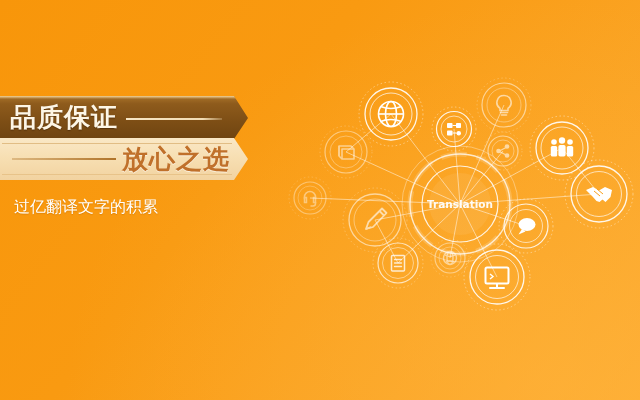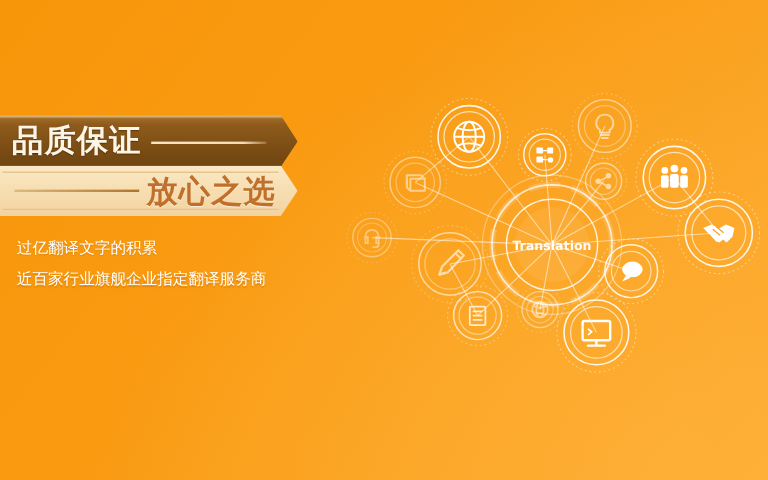--- a/index.html
+++ b/index.html
@@ -88,22 +88,22 @@
     font-family:"DejaVu Serif","Liberation Serif", serif;
     font-size:26px; font-weight:700; letter-spacing:1px;
     color:#c0702a;
     text-shadow:0 1px 0 rgba(255,255,255,.55);
     white-space:nowrap;
     text-align:right;
   }
 
   #bullets { margin-top:20px; margin-left:14px; }
   .bullet {
-    font-family:Liberation Serif, serif;
-    font-size:13px;
+    font-family:Liberation Mono, monospace;
+    font-size:16px;
     color:#ffffff;
     line-height:1.0;
     margin-bottom:13px;
     white-space:nowrap;
     text-shadow:0 1px 1px rgba(170,95,0,.35);
   }
 </style>
 </head>
 <body>
 
@@ -317,17 +317,16 @@
     </div>
 
     <div class="bar bar-light">
       <span class="inner-line"></span>
       <span class="rule"></span>
       <span class="txt">放心之选</span>
     </div>
 
     <div id="bullets">
       <div class="bullet">过亿翻译文字的积累</div>
-      <div class="bullet">近百家行业旗舰企业指定翻译服务商</div>
     </div>
 
   </div>
 </div>
 
 </body></html>

